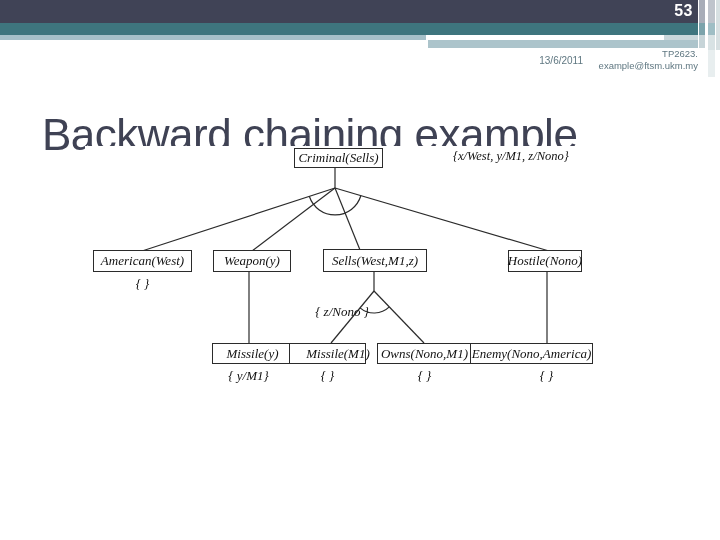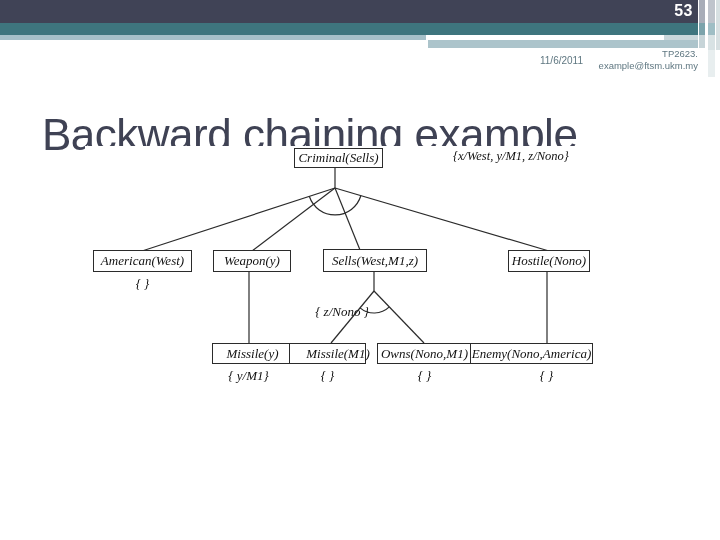--- a/index.html
+++ b/index.html
@@ -76,21 +76,21 @@
     <div class="stripe st-a2"></div>
     <div class="stripe st-a3"></div>
     <div class="stripe st-b1"></div>
     <div class="stripe st-b2"></div>
     <div class="stripe st-b3"></div>
     <div class="stripe st-b4"></div>
     <div class="stripe st-edge"></div>
   </div>
 
   <div class="slide-number">53</div>
-  <div class="date-text">11/6/2011</div>
+  <div class="date-text">13/6/2011</div>
   <div class="contact">
     <div>TP2623.</div>
     <div>example@ftsm.ukm.my</div>
   </div>
 
   <div class="title">Backward chaining example</div>
 
   <div class="diagram">
 
     <svg class="edges" width="560" height="254" viewBox="0 0 560 254" fill="none" stroke="#2b2b2b" stroke-width="1.2">
@@ -111,21 +111,21 @@
 
       <line x1="462" y1="126" x2="462" y2="197"></line>
     </svg>
 
     <div class="root-subst">{x/West, y/M1, z/Nono}</div>
 
     <div class="box" style="left:209px;top:2px;width:89px;height:20px;">Criminal(Sells)</div>
     <div class="box" style="left:8px;top:104px;width:99px;height:22px;">American(West)</div>
     <div class="box" style="left:128px;top:104px;width:78px;height:22px;">Weapon(y)</div>
     <div class="box" style="left:238px;top:103px;width:104px;height:23px;">Sells(West,M1,z)</div>
-    <div class="box" style="left:423px;top:104px;width:82px;height:22px;">Hostile(Nono)</div>
+    <div class="box" style="left:423px;top:104px;width:74px;height:22px;">Hostile(Nono)</div>
     <div class="box" style="left:127px;top:197px;width:81px;height:21px;">Missile(y)</div>
     <div class="box" style="left:204px;top:197px;width:77px;height:21px;padding-left:21px;">Missile(M1)</div>
     <div class="box" style="left:292px;top:197px;width:95px;height:21px;">Owns(Nono,M1)</div>
     <div class="box" style="left:385px;top:197px;width:123px;height:21px;text-align:right;">Enemy(Nono,America)</div>
 
     <div class="subst" style="left:8px;top:130px;width:99px;">{ }</div>
     <div class="subst" style="left:225px;top:129px;width:64px;margin-top:29px;">{ z/Nono }</div>
     <div class="subst" style="left:127px;top:222px;width:73px;">{ y/M1}</div>
     <div class="subst" style="left:204px;top:222px;width:77px;">{ }</div>
     <div class="subst" style="left:292px;top:222px;width:95px;">{ }</div>

